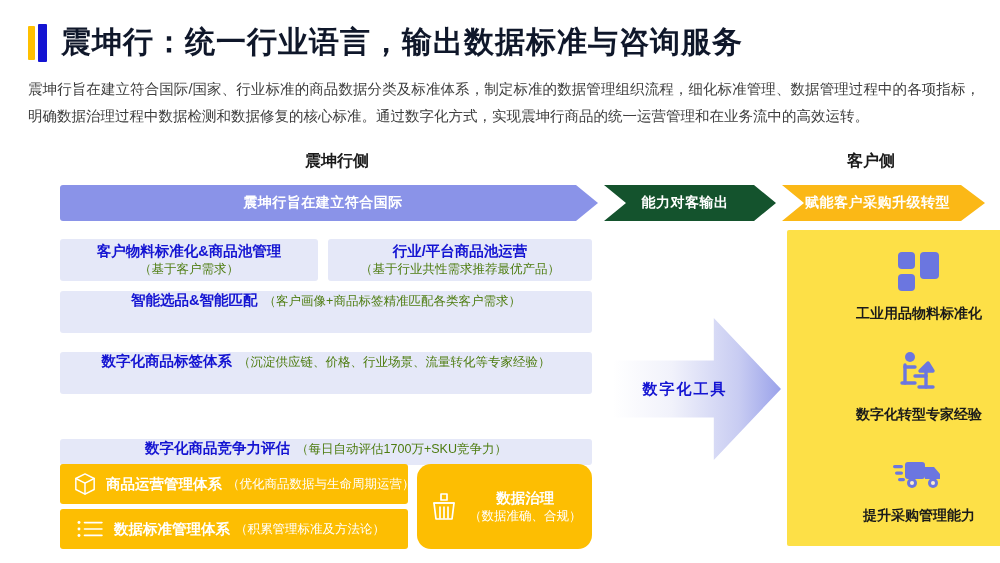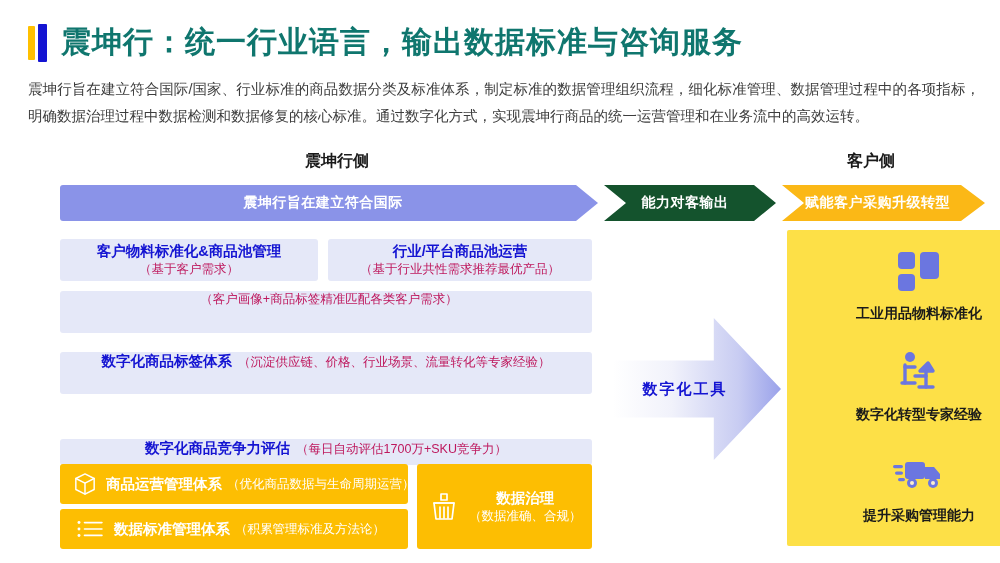--- a/index.html
+++ b/index.html
@@ -27,21 +27,21 @@
     margin-right: 3px;
   }
   .accent-bar-blue {
     width: 9px; height: 38px; background: #1414D2; border-radius: 1px;
     margin-right: 14px;
   }
   .page-title {
     font-family: "Liberation Serif", "DejaVu Serif", serif;
     font-size: 30px;
     font-weight: bold;
-    color: #0f766e;
+    color: #0f172a;
     letter-spacing: 1px;
     white-space: nowrap;
   }
   .page-desc {
     position: absolute;
     left: 28px; top: 76px;
     width: 952px;
     font-size: 14.5px;
     line-height: 27px;
     color: #3d3d3d;
@@ -107,21 +107,21 @@
     box-sizing: border-box;
   }
   .cap-main {
     font-size: 14.5px;
     font-weight: bold;
     color: #1414D2;
     white-space: nowrap;
   }
   .cap-sub {
     font-size: 12.5px;
-    color: #be185d;
+    color: #4d7c0f;
     white-space: nowrap;
   }
   .cap-inline { flex-direction: row; align-items: baseline; }
   .cap-inline .cap-sub { margin-left: 6px; }
 
   #cap-1 { left: 60px;  top: 239px; width: 258px; height: 42px; }
   #cap-2 { left: 328px; top: 239px; width: 264px; height: 42px; }
   #cap-3 { left: 60px;  top: 291px; width: 532px; height: 42px; }
   #cap-4 { left: 60px;  top: 352px; width: 532px; height: 42px; }
   #cap-5 { left: 60px;  top: 414px; width: 532px; height: 26px; margin-top: 25px; }
@@ -131,21 +131,21 @@
     position: absolute;
     background: #FDBE02;
     border-radius: 3px;
     box-sizing: border-box;
     display: flex;
     align-items: center;
   }
   #ob-1 { left: 60px;  top: 464px; width: 348px; height: 40px; padding-left: 14px; }
   #ob-2 { left: 60px;  top: 509px; width: 348px; height: 40px; padding-left: 16px; }
   #ob-3 { left: 417px; top: 464px; width: 175px; height: 85px;
-          padding-left: 12px; justify-content: flex-start; }
+          padding-left: 12px; justify-content: flex-start; border-radius: 14px; }
   .ob-main {
     font-size: 14.5px; font-weight: bold; color: #ffffff; white-space: nowrap;
   }
   .ob-sub {
     font-size: 12.5px; color: #ffffff; white-space: nowrap; margin-left: 5px;
   }
   .ob-icon { margin-right: 10px; display: flex; align-items: center; flex: 0 0 auto; }
   .ob-stack { display: flex; flex-direction: column; align-items: center; }
   .ob-stack .ob-sub { margin-left: 0; }
 
@@ -223,20 +223,21 @@
 
 <div class="cap-box" id="cap-1">
   <span class="cap-main">客户物料标准化&amp;商品池管理</span>
   <span class="cap-sub">（基于客户需求）</span>
 </div>
 <div class="cap-box" id="cap-2">
   <span class="cap-main">行业/平台商品池运营</span>
   <span class="cap-sub">（基于行业共性需求推荐最优产品）</span>
 </div>
 <div class="cap-box cap-inline" id="cap-3">
+  <span class="cap-main">智能选品&amp;智能匹配</span>
   <span class="cap-sub">（客户画像+商品标签精准匹配各类客户需求）</span>
 </div>
 <div class="cap-box cap-inline" id="cap-4">
   <span class="cap-main">数字化商品标签体系</span>
   <span class="cap-sub">（沉淀供应链、价格、行业场景、流量转化等专家经验）</span>
 </div>
 <div class="cap-box cap-inline" id="cap-5">
   <span class="cap-main">数字化商品竞争力评估</span>
   <span class="cap-sub">（每日自动评估1700万+SKU竞争力）</span>
 </div>

